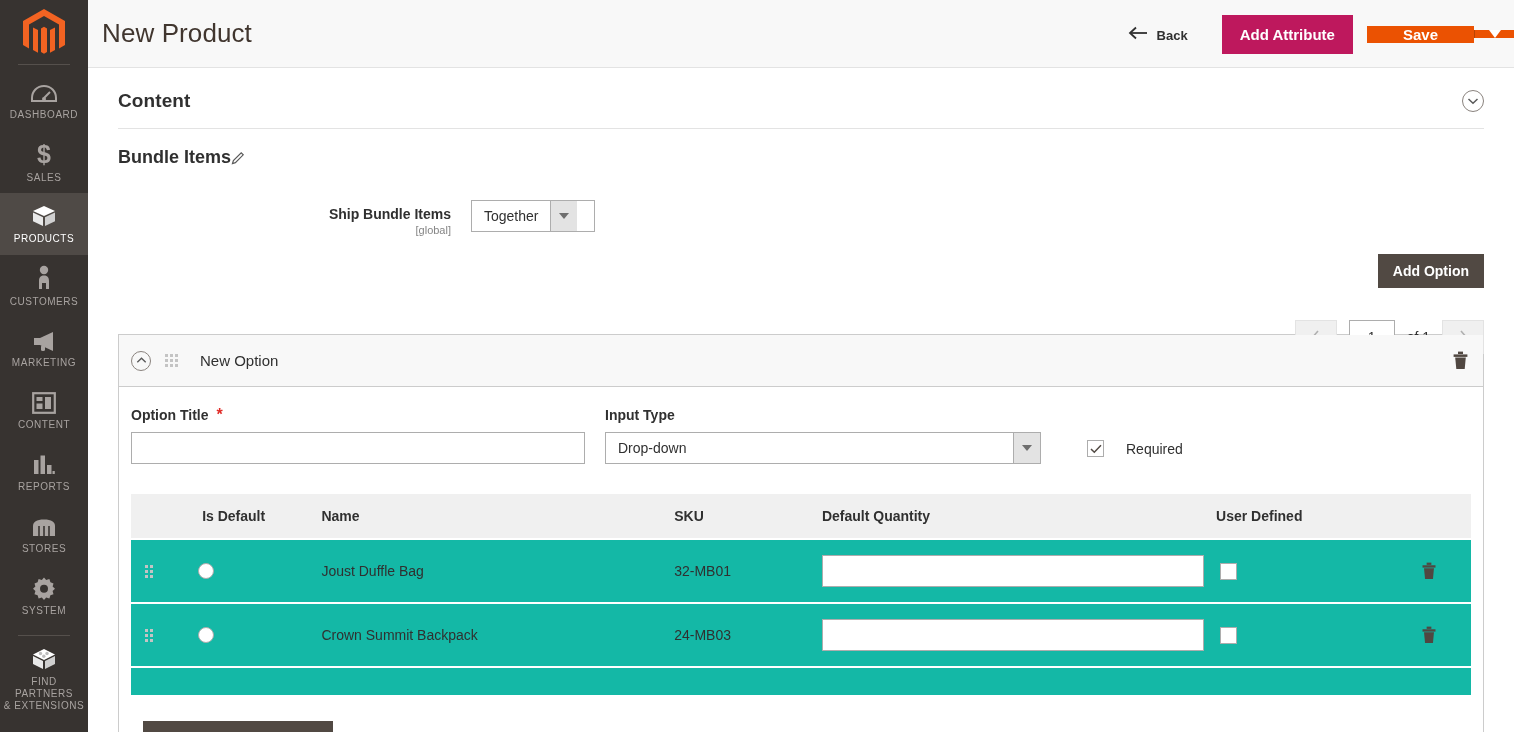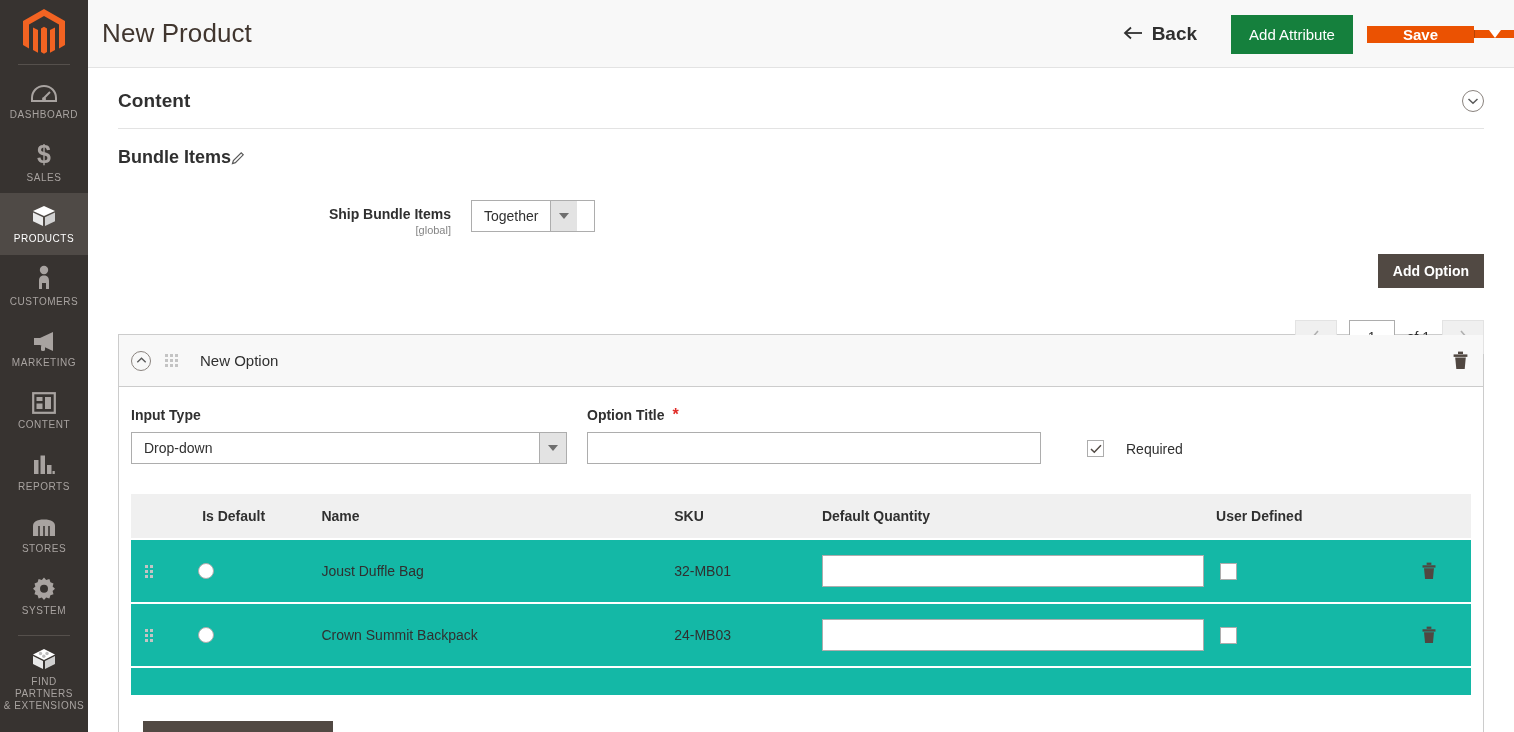--- a/index.html
+++ b/index.html
@@ -100,34 +100,34 @@
     display: flex;
     align-items: center;
   }
   .back-btn {
     display: flex;
     align-items: flex-end;
     gap: 9px;
     background: transparent;
     border: none;
     font-family: inherit;
-    font-size: 19px;
+    font-size: 13px;
     font-weight: 600;
     color: #303030;
     cursor: pointer;
     padding: 0 18px 0 0;
     margin-right: 16px;
   }
   .btn-dark {
-    background: #15803d;
+    background: #be185d;
     color: #ffffff;
     border: none;
     font-family: inherit;
     font-size: 15px;
-    font-weight: 400;
+    font-weight: 700;
     padding: 12px 18px;
     cursor: pointer;
     line-height: 1;
   }
   .save-group { display: flex; height: 45px; align-items: center; margin-left: 14px; }
   .btn-save {
     background: #eb5202;
     color: #ffffff;
     border: none;
     font-family: inherit;
@@ -702,35 +702,35 @@
               <rect x="1.6" y="3.4" width="13.8" height="2.5" fill="#504741"></rect>
               <path d="M3.2 6.6 L13.8 6.6 L12.7 18 L4.3 18 Z" fill="#504741"></path>
             </svg>
           </button>
         </div>
 
         <div class="option-body">
 
           <div class="field-row">
             <div class="field">
+              <span class="field-label">
+                <span>Option Title</span>
+                <span class="req-star">*</span>
+              </span>
+              <input class="text-input opt-title-input" value="" style="">
+            </div>
+
+            <div class="field">
               <span class="field-label">Input Type</span>
               <div class="select-box input-type-select">
                 <span class="sel-value" style="flex:1;">Drop-down</span>
                 <span class="sel-arrow">
                     <i class="caret-gray"></i>
                   </span>
               </div>
-            </div>
-
-            <div class="field">
-              <span class="field-label">
-                <span>Option Title</span>
-                <span class="req-star">*</span>
-              </span>
-              <input class="text-input opt-title-input" value="" style="">
             </div>
 
             <div class="required-wrap">
               <span class="chk">
                 <svg width="12" height="10" viewBox="0 0 12 10">
                   <polyline points="1,5 4.3,8.3 11,1.3" fill="none" stroke="#514943" stroke-width="1.5"></polyline>
                 </svg>
               </span>
               <span class="chk-label">Required</span>
             </div>

